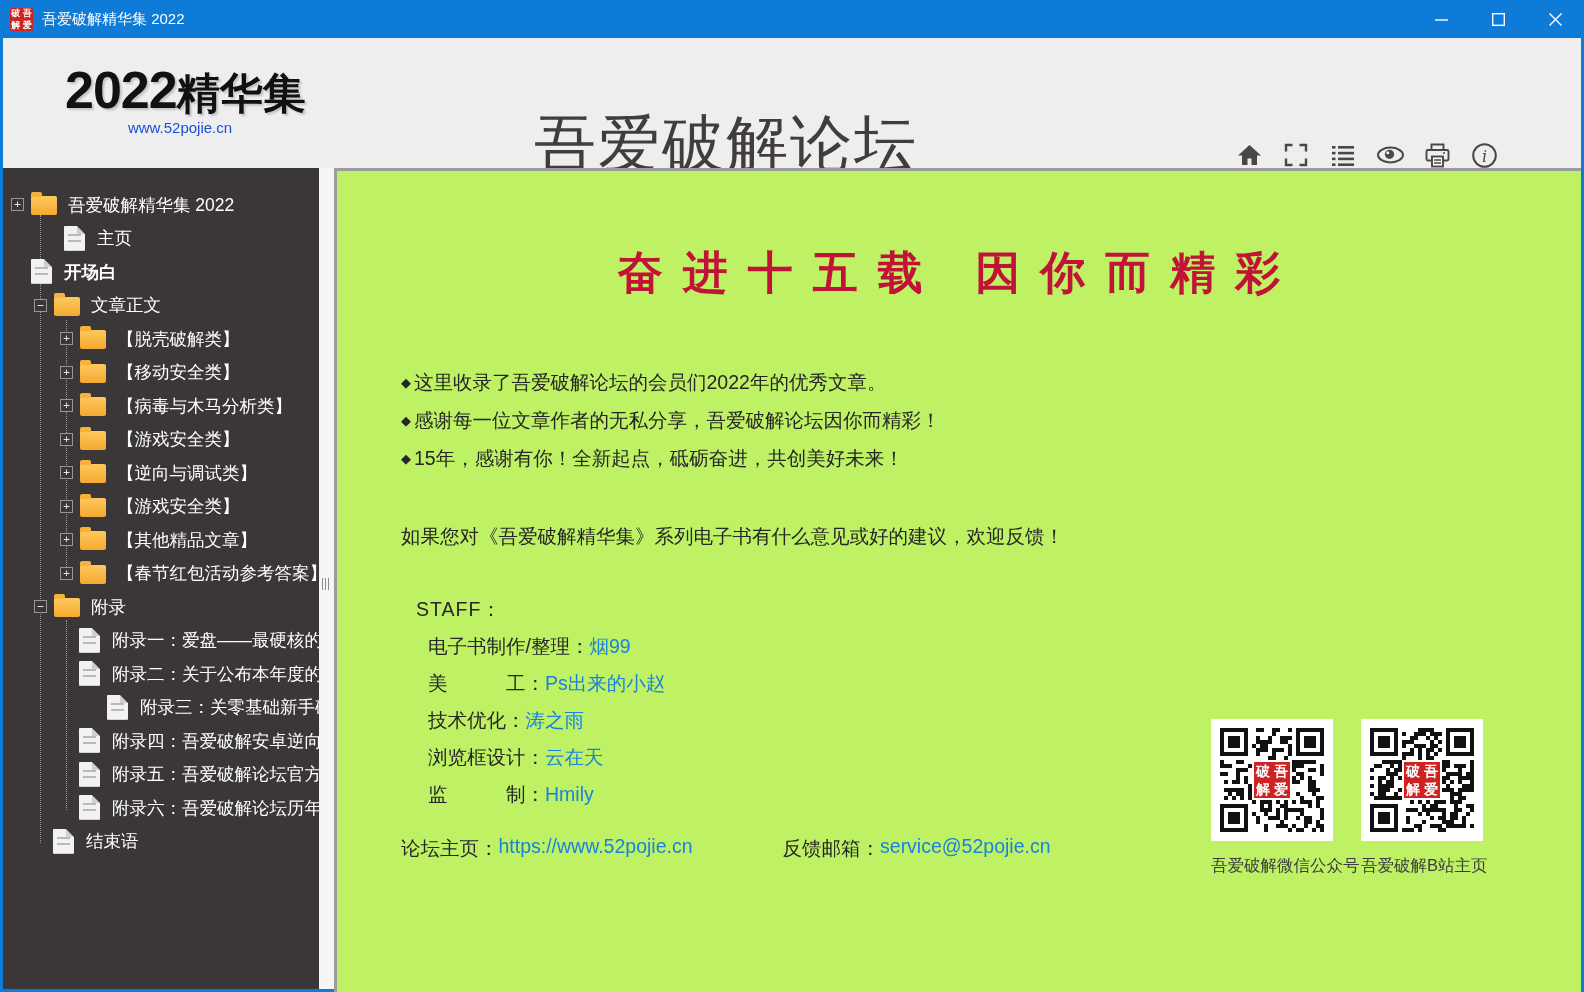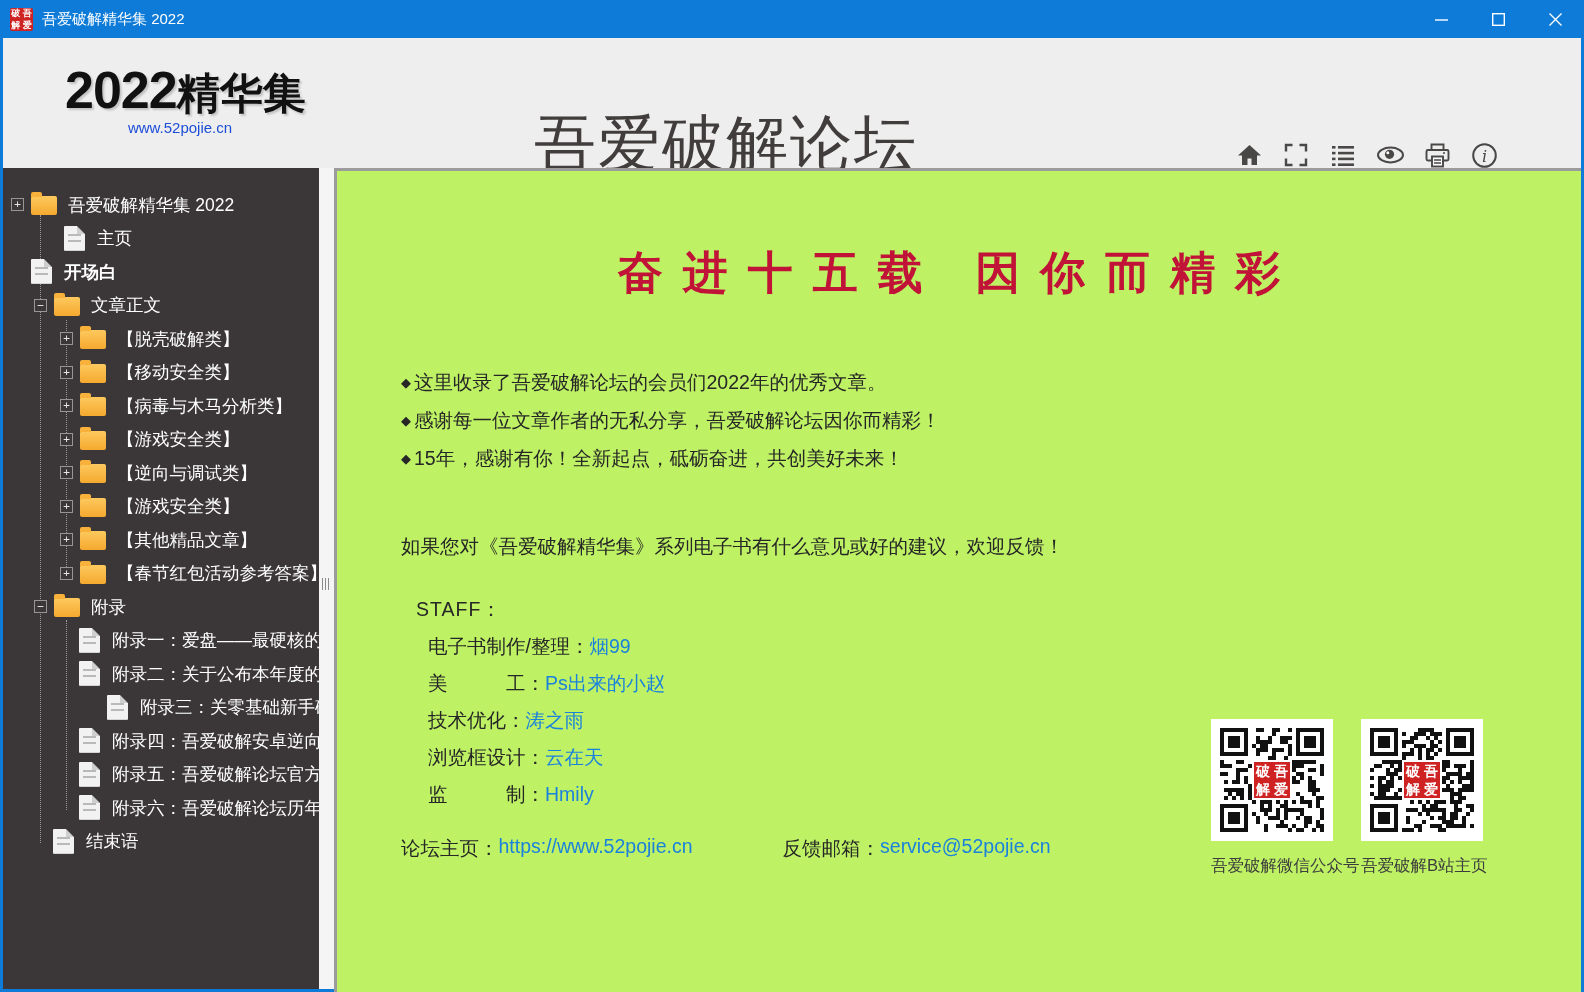--- a/index.html
+++ b/index.html
@@ -62,21 +62,21 @@
   .content { position:relative; flex:1; height:959px; background:#bef264;
              border-top:3px solid #9c9c9c; border-left:3px solid #9c9c9c; overflow:hidden; }
 
   .headline { position:absolute; left:0; top:72px; width:100%; text-align:center;
               font-size:45px; font-weight:700; letter-spacing:20px; white-space:nowrap; }
 
   .bullets { position:absolute; left:64px; top:192px; font-size:19.5px; color:#262626; }
   .bullet-line { height:38px; display:flex; align-items:center; }
   .bullet-glyph { font-size:13px; margin-right:3px; color:#262626; }
 
-  .feedback { position:absolute; left:64px; top:362px; font-size:19.5px; color:#262626; }
+  .feedback { position:absolute; left:64px; top:352px; font-size:19.5px; color:#262626; }
 
   .staff { position:absolute; left:79px; top:420px; font-size:19.5px; color:#262626; }
   .staff-heading { height:37px; display:flex; align-items:center; letter-spacing:1px; }
   .staff-row { height:37px; display:flex; align-items:center;margin-left:12px; }
   .staff-label { color:#262626; }
   .link { text-decoration:none; cursor:pointer; }
 
   .footer-links { position:absolute; left:64px; top:664px; display:flex; font-size:19.5px; color:#262626; }
   .footer-link-item { display:flex; margin-right:90px; }
 

